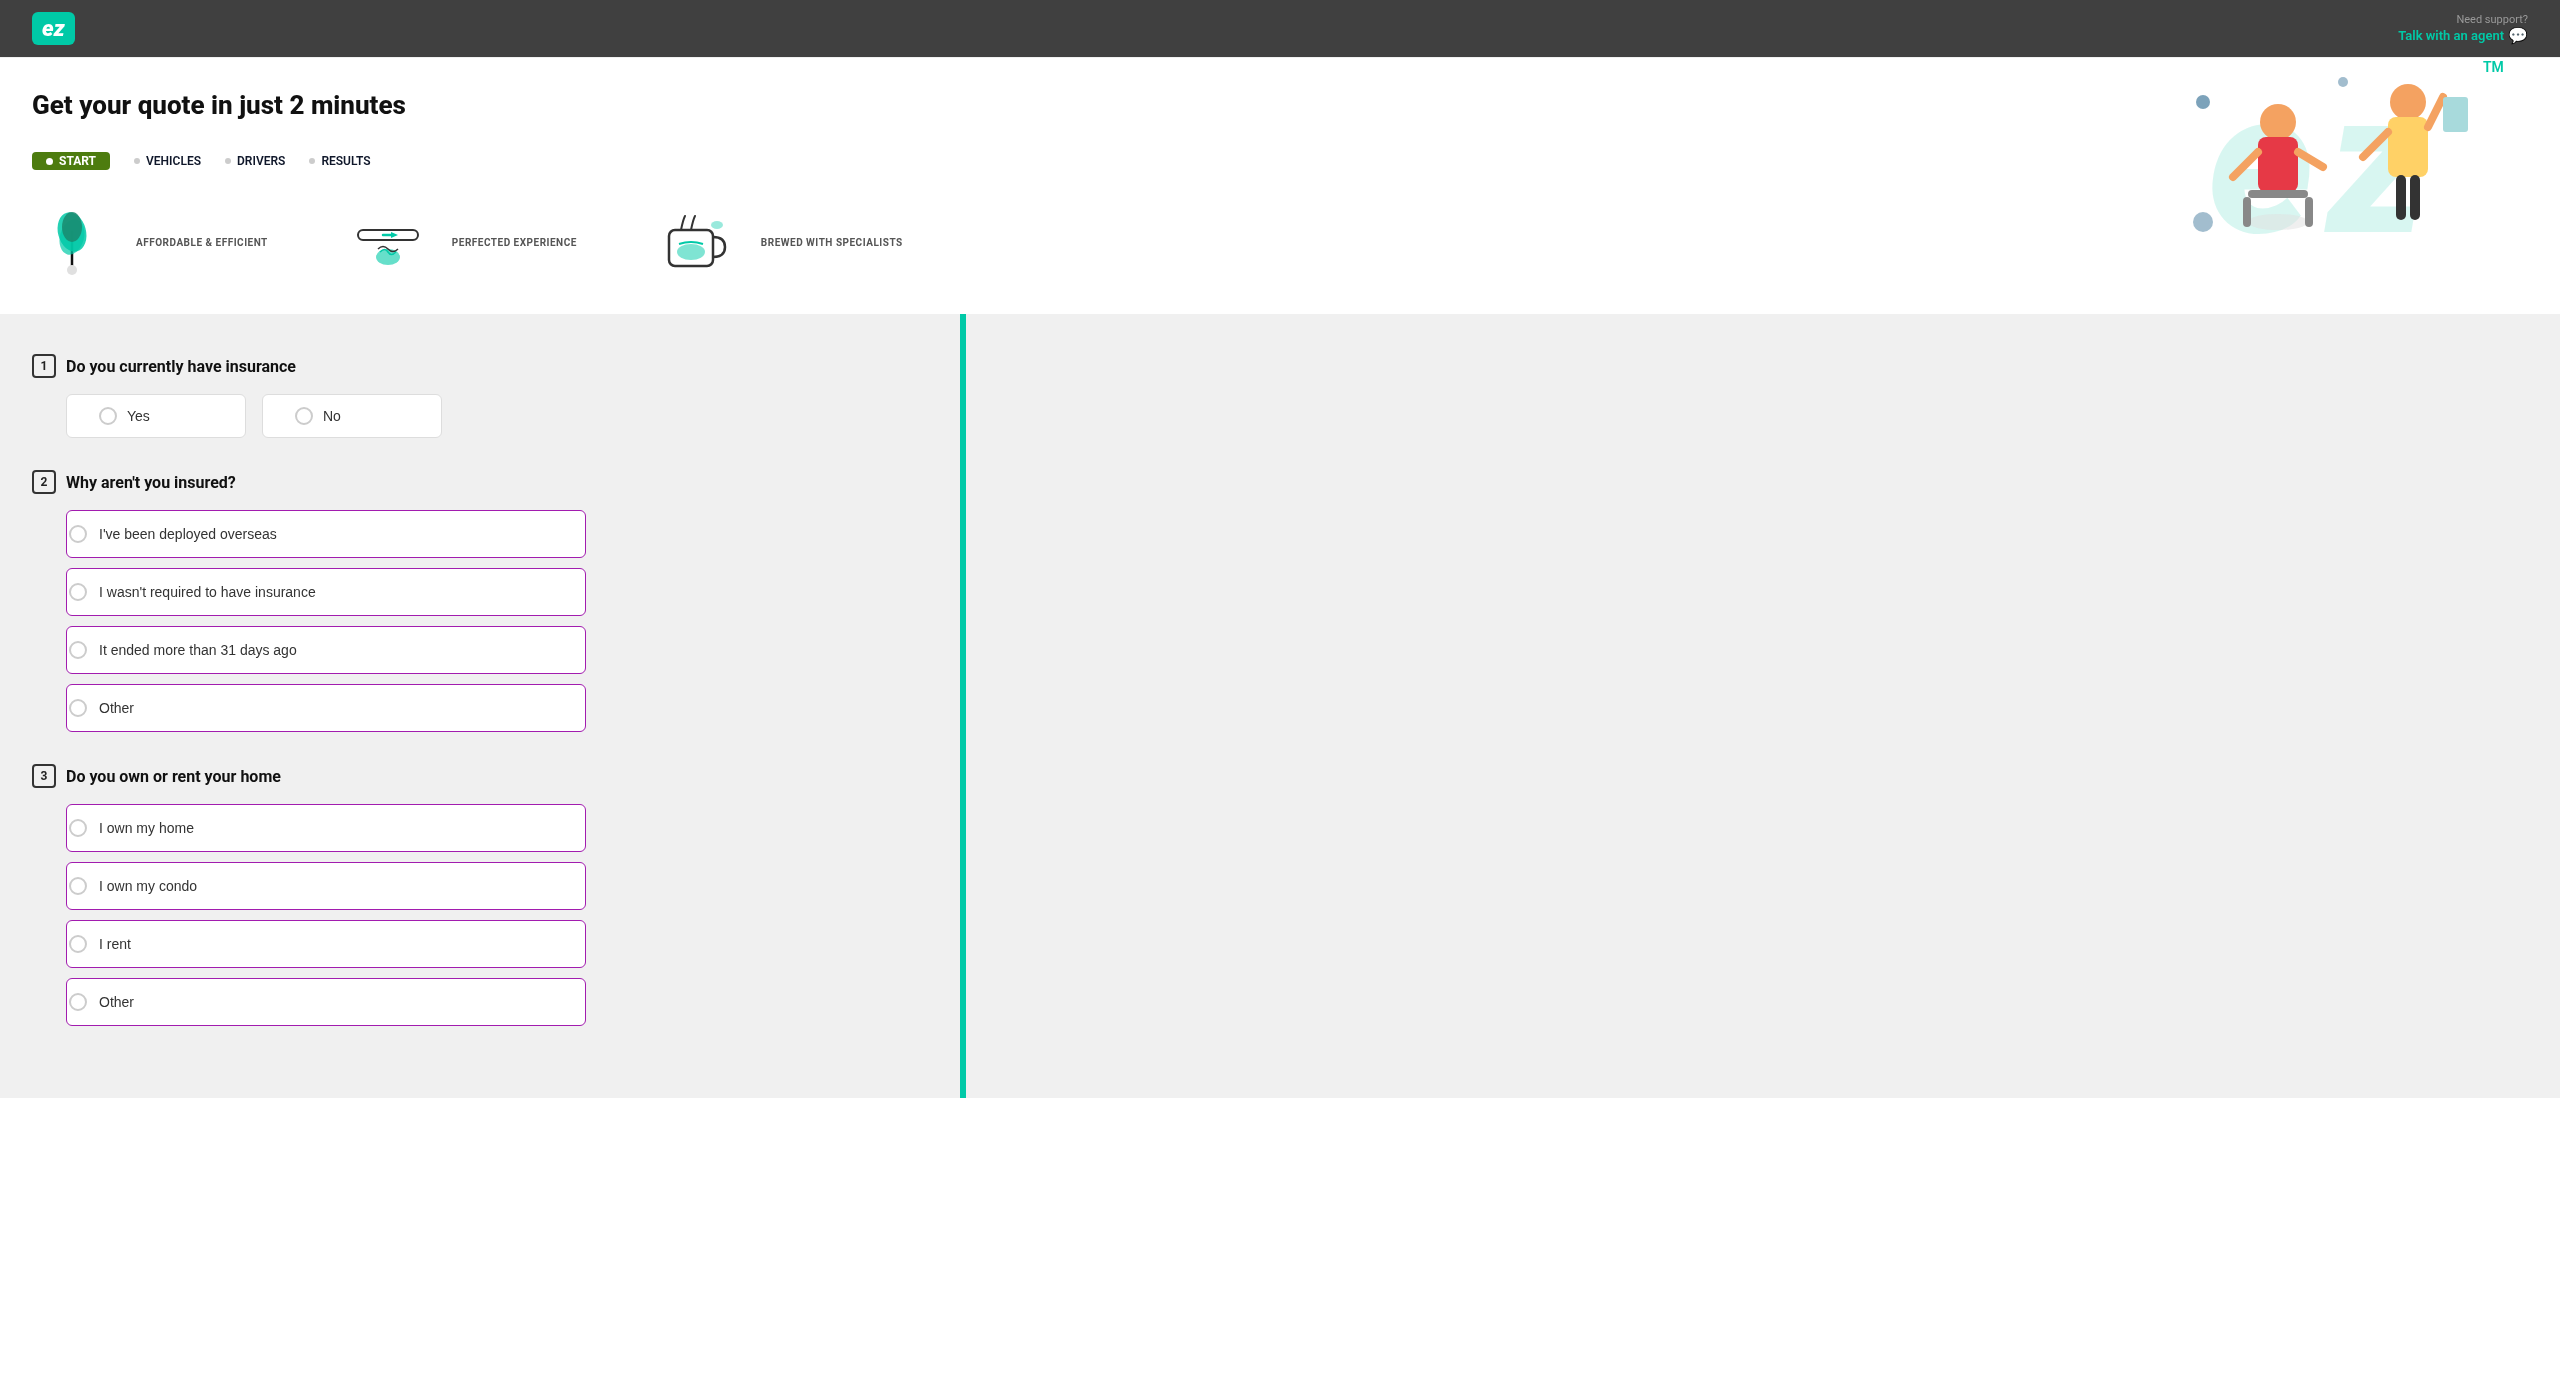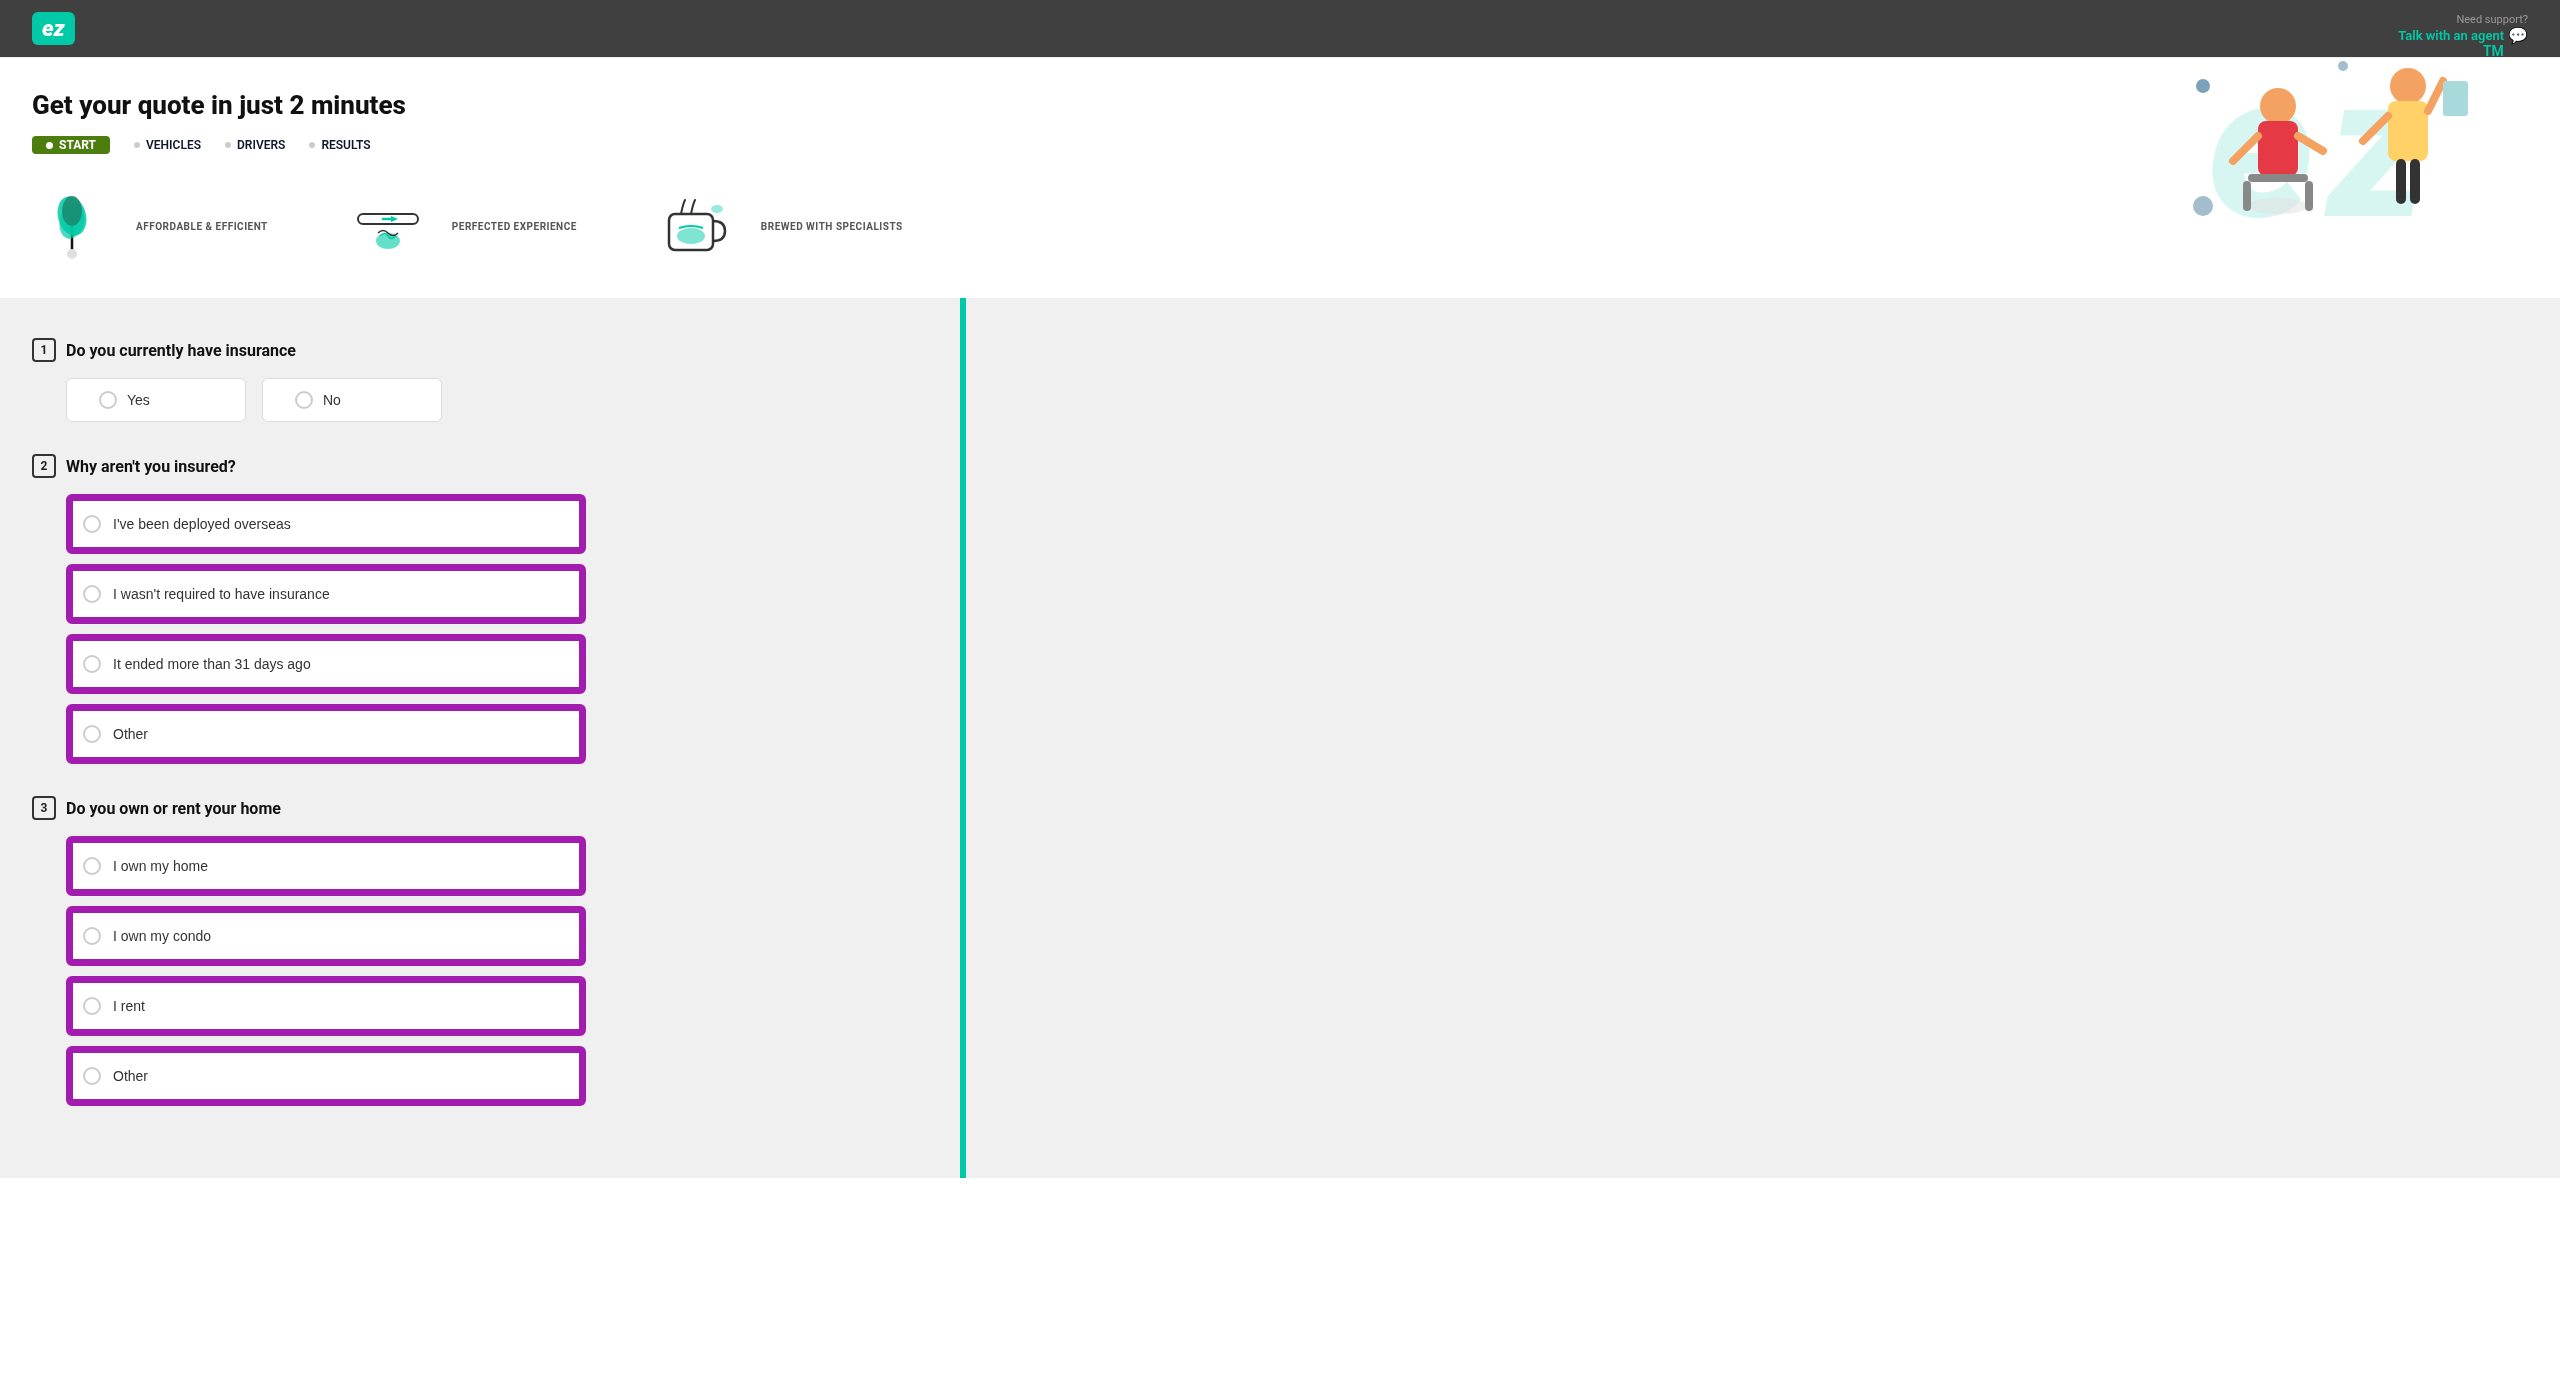--- a/index.html
+++ b/index.html
@@ -29,21 +29,21 @@
 
     
     .hero {
       padding: 32px 32px 0 32px;
       background: #fff;
     }
     .hero h1 {
       font-size: 26px;
       font-weight: 800;
       color: #111;
-      margin-bottom: 16px;
+      margin-bottom: 32px;
     }
 
     
     .steps {
       display: flex;
       align-items: center;
       gap: 24px;
       margin-bottom: 32px;
     }
     .step-active {
@@ -182,23 +182,23 @@
       flex-direction: column;
       gap: 10px;
       margin-left: 34px;
       max-width: 520px;
     }
     .option-btn-full {
       display: flex;
       align-items: center;
       gap: 12px;
       background: #fff;
-      border: 7px solid #a21caf;
+      border: 1px solid #a21caf;
       border-radius: 6px;
-      padding: 14px 10px;
+      padding: 14px 2px;
       font-size: 14px;
       color: #333;
       cursor: pointer;
       width: 100%;
     }
 
     
     .plant-svg, .pipeline-svg, .mug-svg { width: 80px; height: 80px; }
 
     .header-logo-wrapper {

